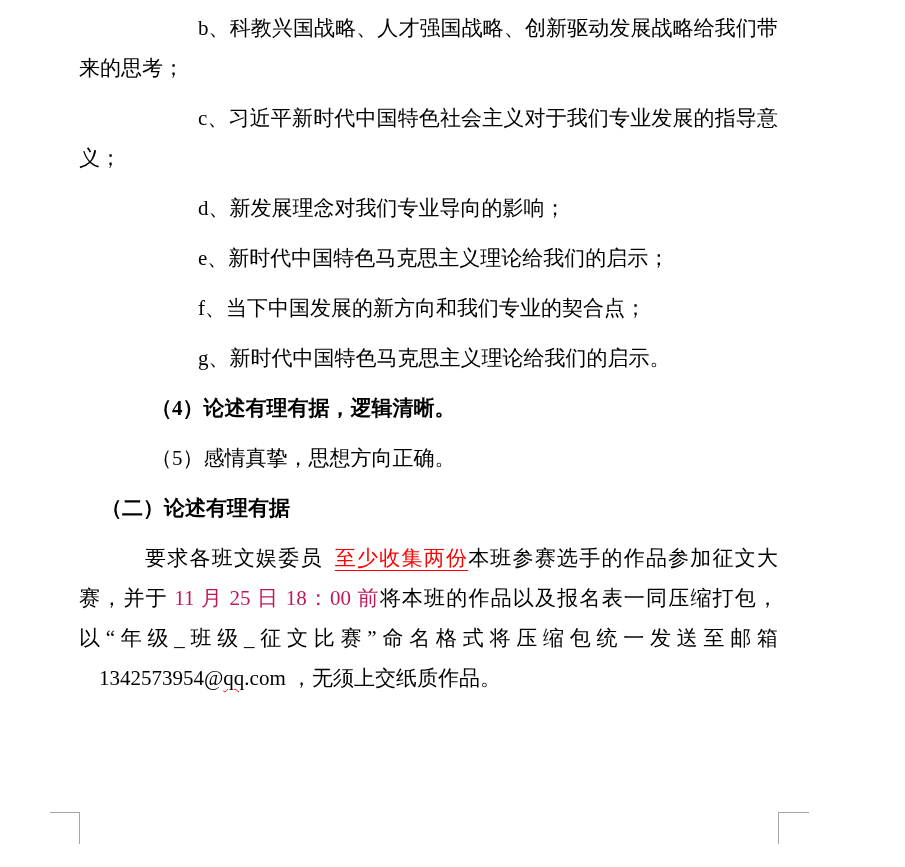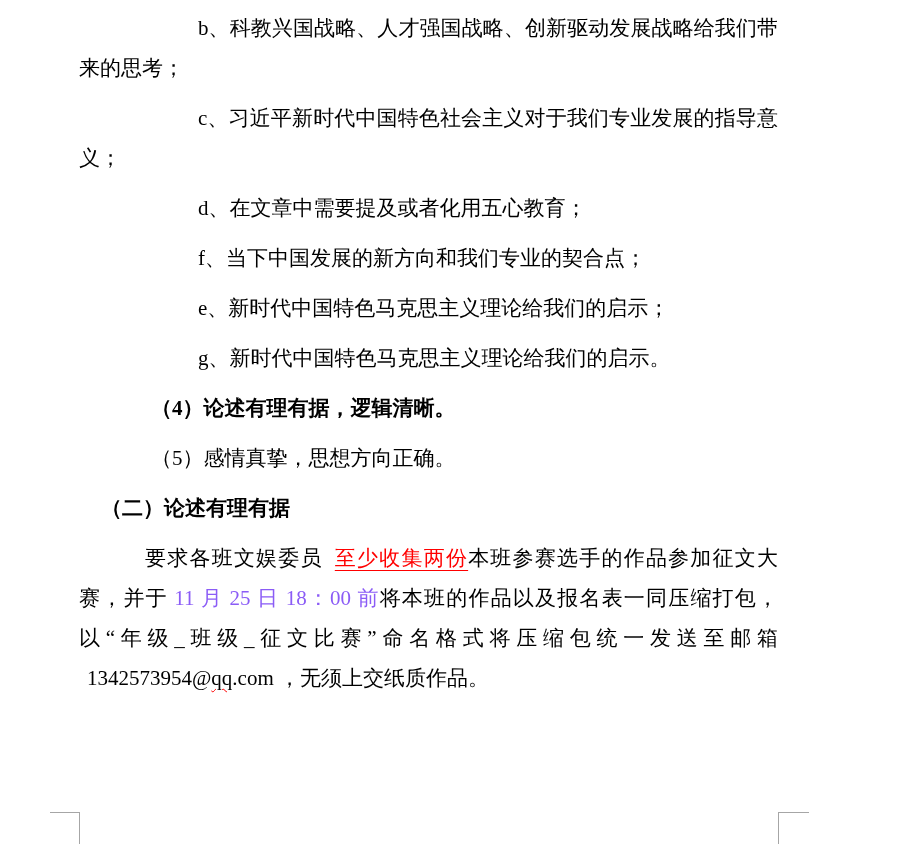--- a/index.html
+++ b/index.html
@@ -20,30 +20,30 @@
     line-height: 40px;
     color: #000000;
     text-align: justify;
   }
   .content p { margin: 0 0 10px 0; }
   .sub-item   { text-indent: 119px; }
   .numbered   { text-indent: 72px; }
   .numbered-first { margin-top: 22px; font-weight: bold; }
   .heading    { text-indent: 22px; font-weight: bold; margin-bottom: 0; }
   .report     { text-indent: 66px; }
-  .red        { color: #8b5cf6; }
+  .red        { color: #be185d; }
   .red-underline {
     color: #ff0000;
     text-decoration: underline;
     text-decoration-color: #ff0000;
     text-decoration-thickness: 1px;
     text-underline-offset: 5px;
     margin-left: 12px;
   }
-  .email { margin-left: 8px; }
+  .email { margin-left: 20px; }
   .spell-wavy {
     text-decoration: underline wavy #ff0000;
     text-decoration-thickness: 1px;
     text-underline-offset: 3px;
   }
   .boundary-mark { position: absolute; }
   .mark-left  {
     left: 50px; top: 812px; width: 29px; height: 31px;
     border-top: 1px solid #a6a6a6; border-right: 1px solid #a6a6a6;
   }
@@ -55,25 +55,25 @@
 </head>
 <body>
 
 <div class="page">
   <div class="content">
 
     <p class="sub-item">b、科教兴国战略、人才强国战略、创新驱动发展战略给我们带来的思考；</p>
 
     <p class="sub-item">c、习近平新时代中国特色社会主义对于我们专业发展的指导意义；</p>
 
-    <p class="sub-item">d、在文章中需要提及或者化用五心教育；</p>
+    <p class="sub-item">d、新发展理念对我们专业导向的影响；</p>
+
+    <p class="sub-item">e、新时代中国特色马克思主义理论给我们的启示；</p>
 
     <p class="sub-item">f、当下中国发展的新方向和我们专业的契合点；</p>
-
-    <p class="sub-item">e、新时代中国特色马克思主义理论给我们的启示；</p>
 
     <p class="sub-item">g、新时代中国特色马克思主义理论给我们的启示。</p>
 
 
     <p class="numbered numbered-first">（4）论述有理有据，逻辑清晰。</p>
 
     <p class="numbered">（5）感情真挚，思想方向正确。</p>
 
     <p class="heading">（二）论述有理有据</p>
 

